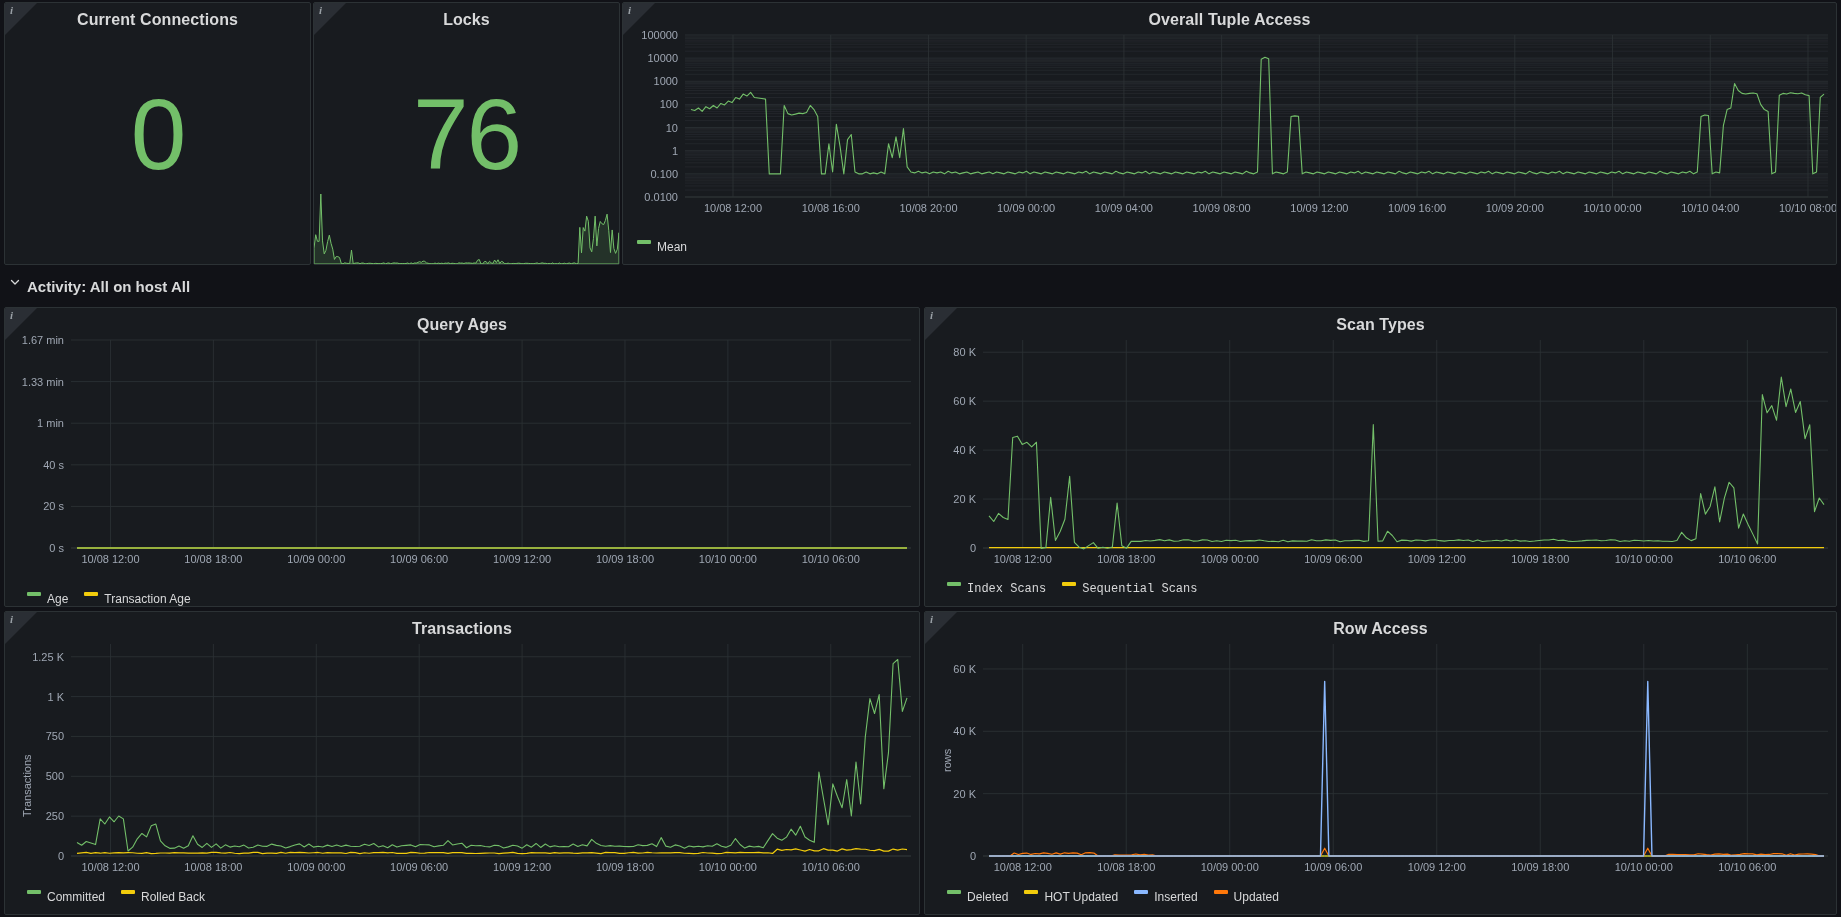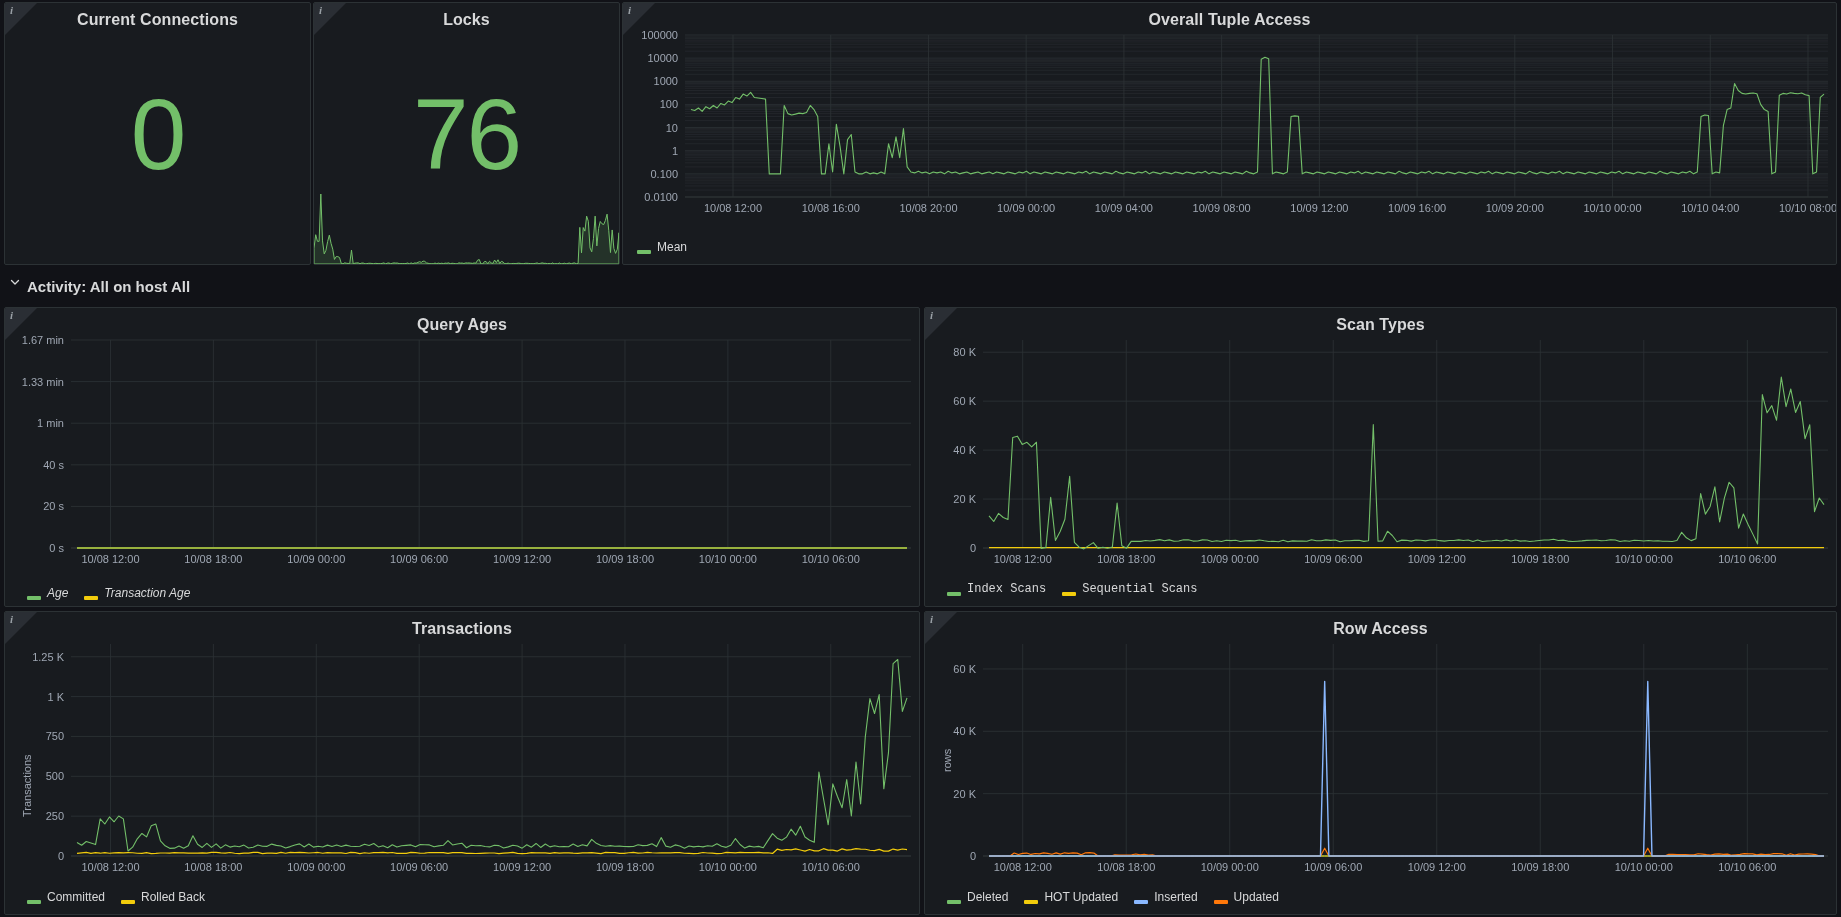--- a/index.html
+++ b/index.html
@@ -61,21 +61,21 @@
   .spark svg { display: block; width: 100%; height: 100%; }
 
   
   .graph-area { position: absolute; left: 0; right: 0; }
   .graph-area svg { display: block; width: 100%; height: 100%; }
   .legend {
     position: absolute; left: 10px; bottom: 6px;
     display: flex; align-items: center; gap: 16px;
     font-size: 12px; color: #d8d9da;
   }
-  .legend .item { display: flex; align-items: flex-end; gap: 6px; cursor: pointer; }
+  .legend .item { display: flex; align-items: flex-start; gap: 6px; cursor: pointer; }
   .legend .swatch { width: 14px; height: 4px; border-radius: 1px; display: inline-block; }
 
   
   .row-header {
     position: absolute;
     display: flex; align-items: flex-start; gap: 7px;
     font-size: 15px; font-weight: 600; color: #d8d9da;
     cursor: pointer;
   }
   .row-header .chev {
@@ -280,21 +280,21 @@
           <text x="619.98" y="229" text-anchor="middle" font-size="11" fill="#9fa7b3">10/09 18:00</text>
           <line x1="722.88" y1="6" x2="722.88" y2="214" stroke="#2c3235" stroke-width="1" opacity="0.85"></line>
           <text x="722.88" y="229" text-anchor="middle" font-size="11" fill="#9fa7b3">10/10 00:00</text>
           <line x1="825.78" y1="6" x2="825.78" y2="214" stroke="#2c3235" stroke-width="1" opacity="0.85"></line>
           <text x="825.78" y="229" text-anchor="middle" font-size="11" fill="#9fa7b3">10/10 06:00</text>
           <line x1="66" y1="214" x2="906" y2="214" stroke="#2c3235" stroke-width="1"></line>
           <path d="M72.00 214.00 L76.17 214.00 L80.34 214.00 L84.51 214.00 L88.68 214.00 L92.85 214.00 L97.03 214.00 L101.20 214.00 L105.37 214.00 L109.54 214.00 L113.71 214.00 L117.88 214.00 L122.05 214.00 L126.22 214.00 L130.39 214.00 L134.56 214.00 L138.73 214.00 L142.90 214.00 L147.08 214.00 L151.25 214.00 L155.42 214.00 L159.59 214.00 L163.76 214.00 L167.93 214.00 L172.10 214.00 L176.27 214.00 L180.44 214.00 L184.61 214.00 L188.78 214.00 L192.95 214.00 L197.13 214.00 L201.30 214.00 L205.47 214.00 L209.64 214.00 L213.81 214.00 L217.98 214.00 L222.15 214.00 L226.32 214.00 L230.49 214.00 L234.66 214.00 L238.83 214.00 L243.01 214.00 L247.18 214.00 L251.35 214.00 L255.52 214.00 L259.69 214.00 L263.86 214.00 L268.03 214.00 L272.20 214.00 L276.37 214.00 L280.54 214.00 L284.71 214.00 L288.88 214.00 L293.06 214.00 L297.23 214.00 L301.40 214.00 L305.57 214.00 L309.74 214.00 L313.91 214.00 L318.08 214.00 L322.25 214.00 L326.42 214.00 L330.59 214.00 L334.76 214.00 L338.93 214.00 L343.11 214.00 L347.28 214.00 L351.45 214.00 L355.62 214.00 L359.79 214.00 L363.96 214.00 L368.13 214.00 L372.30 214.00 L376.47 214.00 L380.64 214.00 L384.81 214.00 L388.98 214.00 L393.16 214.00 L397.33 214.00 L401.50 214.00 L405.67 214.00 L409.84 214.00 L414.01 214.00 L418.18 214.00 L422.35 214.00 L426.52 214.00 L430.69 214.00 L434.86 214.00 L439.04 214.00 L443.21 214.00 L447.38 214.00 L451.55 214.00 L455.72 214.00 L459.89 214.00 L464.06 214.00 L468.23 214.00 L472.40 214.00 L476.57 214.00 L480.74 214.00 L484.91 214.00 L489.09 214.00 L493.26 214.00 L497.43 214.00 L501.60 214.00 L505.77 214.00 L509.94 214.00 L514.11 214.00 L518.28 214.00 L522.45 214.00 L526.62 214.00 L530.79 214.00 L534.96 214.00 L539.14 214.00 L543.31 214.00 L547.48 214.00 L551.65 214.00 L555.82 214.00 L559.99 214.00 L564.16 214.00 L568.33 214.00 L572.50 214.00 L576.67 214.00 L580.84 214.00 L585.02 214.00 L589.19 214.00 L593.36 214.00 L597.53 214.00 L601.70 214.00 L605.87 214.00 L610.04 214.00 L614.21 214.00 L618.38 214.00 L622.55 214.00 L626.72 214.00 L630.89 214.00 L635.07 214.00 L639.24 214.00 L643.41 214.00 L647.58 214.00 L651.75 214.00 L655.92 214.00 L660.09 214.00 L664.26 214.00 L668.43 214.00 L672.60 214.00 L676.77 214.00 L680.94 214.00 L685.12 214.00 L689.29 214.00 L693.46 214.00 L697.63 214.00 L701.80 214.00 L705.97 214.00 L710.14 214.00 L714.31 214.00 L718.48 214.00 L722.65 214.00 L726.82 214.00 L730.99 214.00 L735.17 214.00 L739.34 214.00 L743.51 214.00 L747.68 214.00 L751.85 214.00 L756.02 214.00 L760.19 214.00 L764.36 214.00 L768.53 214.00 L772.70 214.00 L776.87 214.00 L781.05 214.00 L785.22 214.00 L789.39 214.00 L793.56 214.00 L797.73 214.00 L801.90 214.00 L806.07 214.00 L810.24 214.00 L814.41 214.00 L818.58 214.00 L822.75 214.00 L826.92 214.00 L831.10 214.00 L835.27 214.00 L839.44 214.00 L843.61 214.00 L847.78 214.00 L851.95 214.00 L856.12 214.00 L860.29 214.00 L864.46 214.00 L868.63 214.00 L872.80 214.00 L876.97 214.00 L881.15 214.00 L885.32 214.00 L889.49 214.00 L893.66 214.00 L897.83 214.00 L902.00 214.00 " fill="none" stroke="#f2cc0c" stroke-width="1.3" stroke-linejoin="round"></path>
           <path d="M72.00 214.00 L76.17 214.00 L80.34 214.00 L84.51 214.00 L88.68 214.00 L92.85 214.00 L97.03 214.00 L101.20 214.00 L105.37 214.00 L109.54 214.00 L113.71 214.00 L117.88 214.00 L122.05 214.00 L126.22 214.00 L130.39 214.00 L134.56 214.00 L138.73 214.00 L142.90 214.00 L147.08 214.00 L151.25 214.00 L155.42 214.00 L159.59 214.00 L163.76 214.00 L167.93 214.00 L172.10 214.00 L176.27 214.00 L180.44 214.00 L184.61 214.00 L188.78 214.00 L192.95 214.00 L197.13 214.00 L201.30 214.00 L205.47 214.00 L209.64 214.00 L213.81 214.00 L217.98 214.00 L222.15 214.00 L226.32 214.00 L230.49 214.00 L234.66 214.00 L238.83 214.00 L243.01 214.00 L247.18 214.00 L251.35 214.00 L255.52 214.00 L259.69 214.00 L263.86 214.00 L268.03 214.00 L272.20 214.00 L276.37 214.00 L280.54 214.00 L284.71 214.00 L288.88 214.00 L293.06 214.00 L297.23 214.00 L301.40 214.00 L305.57 214.00 L309.74 214.00 L313.91 214.00 L318.08 214.00 L322.25 214.00 L326.42 214.00 L330.59 214.00 L334.76 214.00 L338.93 214.00 L343.11 214.00 L347.28 214.00 L351.45 214.00 L355.62 214.00 L359.79 214.00 L363.96 214.00 L368.13 214.00 L372.30 214.00 L376.47 214.00 L380.64 214.00 L384.81 214.00 L388.98 214.00 L393.16 214.00 L397.33 214.00 L401.50 214.00 L405.67 214.00 L409.84 214.00 L414.01 214.00 L418.18 214.00 L422.35 214.00 L426.52 214.00 L430.69 214.00 L434.86 214.00 L439.04 214.00 L443.21 214.00 L447.38 214.00 L451.55 214.00 L455.72 214.00 L459.89 214.00 L464.06 214.00 L468.23 214.00 L472.40 214.00 L476.57 214.00 L480.74 214.00 L484.91 214.00 L489.09 214.00 L493.26 214.00 L497.43 214.00 L501.60 214.00 L505.77 214.00 L509.94 214.00 L514.11 214.00 L518.28 214.00 L522.45 214.00 L526.62 214.00 L530.79 214.00 L534.96 214.00 L539.14 214.00 L543.31 214.00 L547.48 214.00 L551.65 214.00 L555.82 214.00 L559.99 214.00 L564.16 214.00 L568.33 214.00 L572.50 214.00 L576.67 214.00 L580.84 214.00 L585.02 214.00 L589.19 214.00 L593.36 214.00 L597.53 214.00 L601.70 214.00 L605.87 214.00 L610.04 214.00 L614.21 214.00 L618.38 214.00 L622.55 214.00 L626.72 214.00 L630.89 214.00 L635.07 214.00 L639.24 214.00 L643.41 214.00 L647.58 214.00 L651.75 214.00 L655.92 214.00 L660.09 214.00 L664.26 214.00 L668.43 214.00 L672.60 214.00 L676.77 214.00 L680.94 214.00 L685.12 214.00 L689.29 214.00 L693.46 214.00 L697.63 214.00 L701.80 214.00 L705.97 214.00 L710.14 214.00 L714.31 214.00 L718.48 214.00 L722.65 214.00 L726.82 214.00 L730.99 214.00 L735.17 214.00 L739.34 214.00 L743.51 214.00 L747.68 214.00 L751.85 214.00 L756.02 214.00 L760.19 214.00 L764.36 214.00 L768.53 214.00 L772.70 214.00 L776.87 214.00 L781.05 214.00 L785.22 214.00 L789.39 214.00 L793.56 214.00 L797.73 214.00 L801.90 214.00 L806.07 214.00 L810.24 214.00 L814.41 214.00 L818.58 214.00 L822.75 214.00 L826.92 214.00 L831.10 214.00 L835.27 214.00 L839.44 214.00 L843.61 214.00 L847.78 214.00 L851.95 214.00 L856.12 214.00 L860.29 214.00 L864.46 214.00 L868.63 214.00 L872.80 214.00 L876.97 214.00 L881.15 214.00 L885.32 214.00 L889.49 214.00 L893.66 214.00 L897.83 214.00 L902.00 214.00 " fill="none" stroke="#73bf69" stroke-width="1.1" stroke-linejoin="round"></path>
         </svg>
     </div>
-    <div class="legend" style="left:22px; bottom:6px;font-style:italic;">
+    <div class="legend" style="left:22px; bottom:0;">
       <span class="item">
         <span class="swatch" style="background:#73bf69"></span>
         <span>Age</span>
       </span>
       <span class="item">
         <span class="swatch" style="background:#f2cc0c"></span>
         <span>Transaction Age</span>
       </span>
     </div>
   </div>

